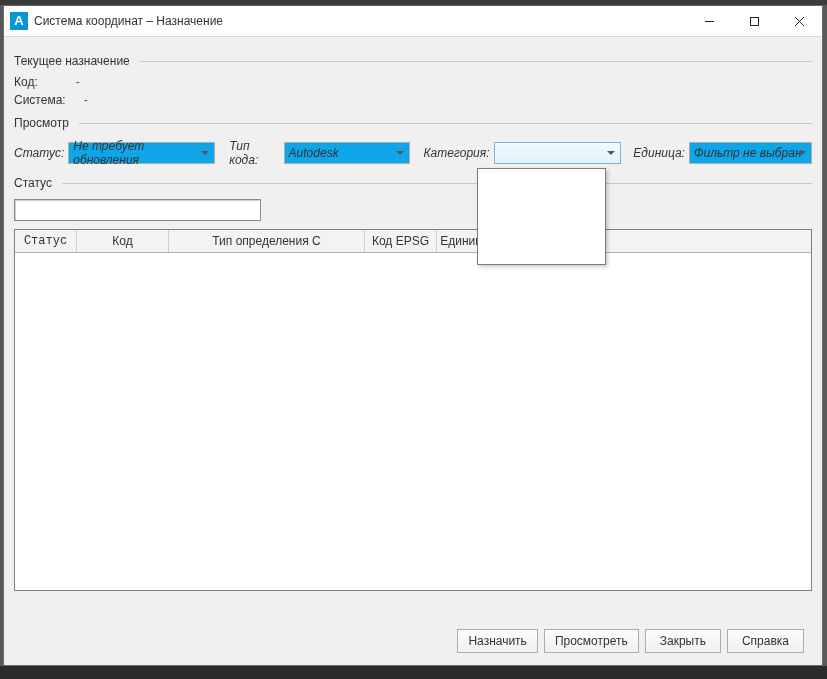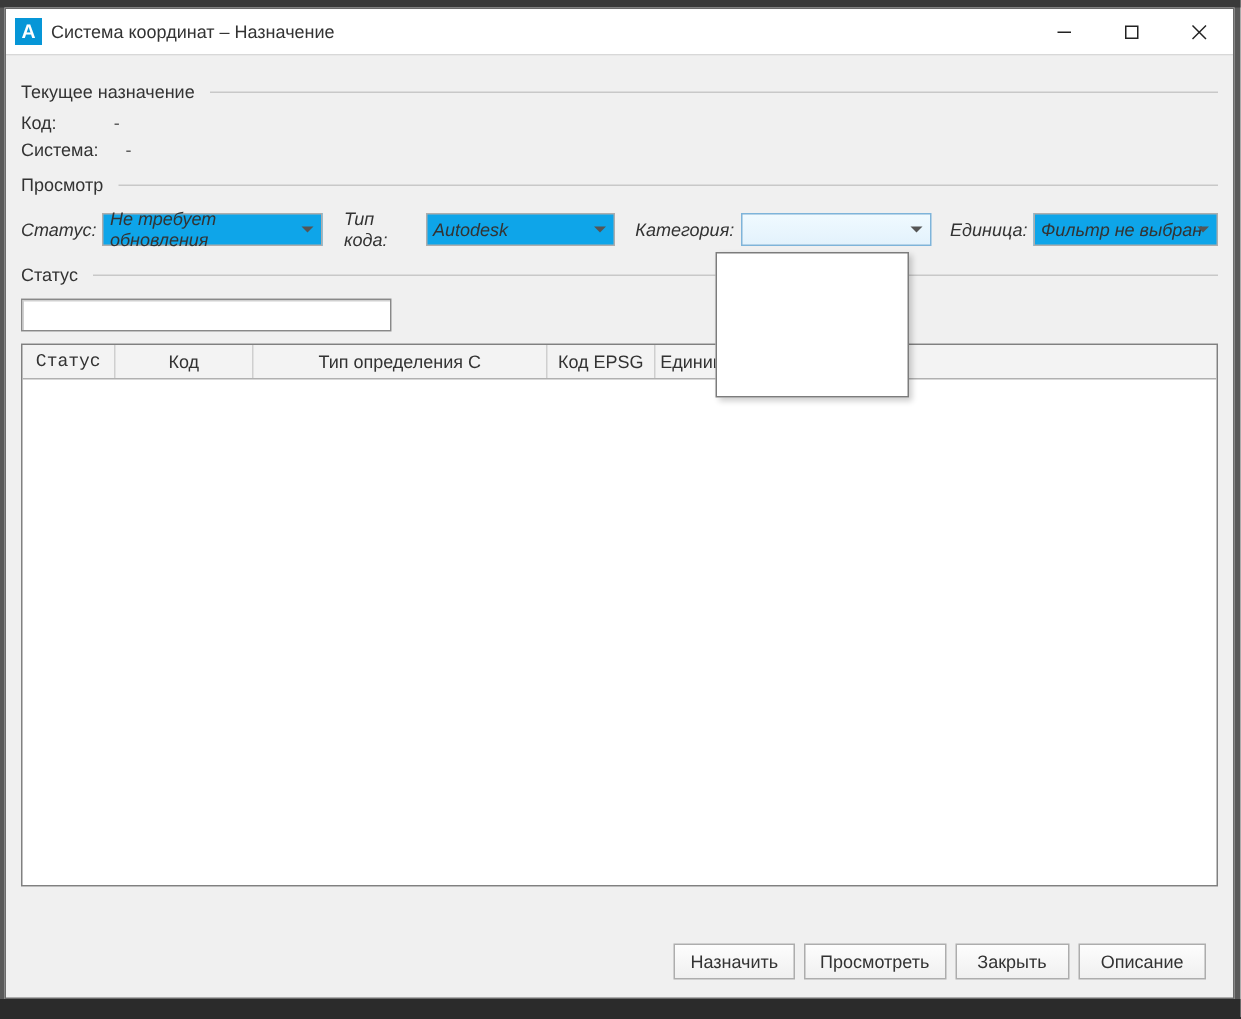--- a/index.html
+++ b/index.html
@@ -283,21 +283,21 @@
         <div class="gh col-type">Тип определения С</div>
         <div class="gh col-epsg">Код EPSG</div>
         <div class="gh col-unit">Единица</div>
       </div>
     </div>
 
     <div class="buttons">
       <div class="btn thin">Назначить</div>
       <div class="btn thin">Просмотреть</div>
       <div class="btn">Закрыть</div>
-      <div class="btn">Описание</div>
+      <div class="btn">Справка</div>
     </div>
 
   </div>
 
   <div class="popup"></div>
 
 </div>
 
 <div class="statusbar"></div>
 

